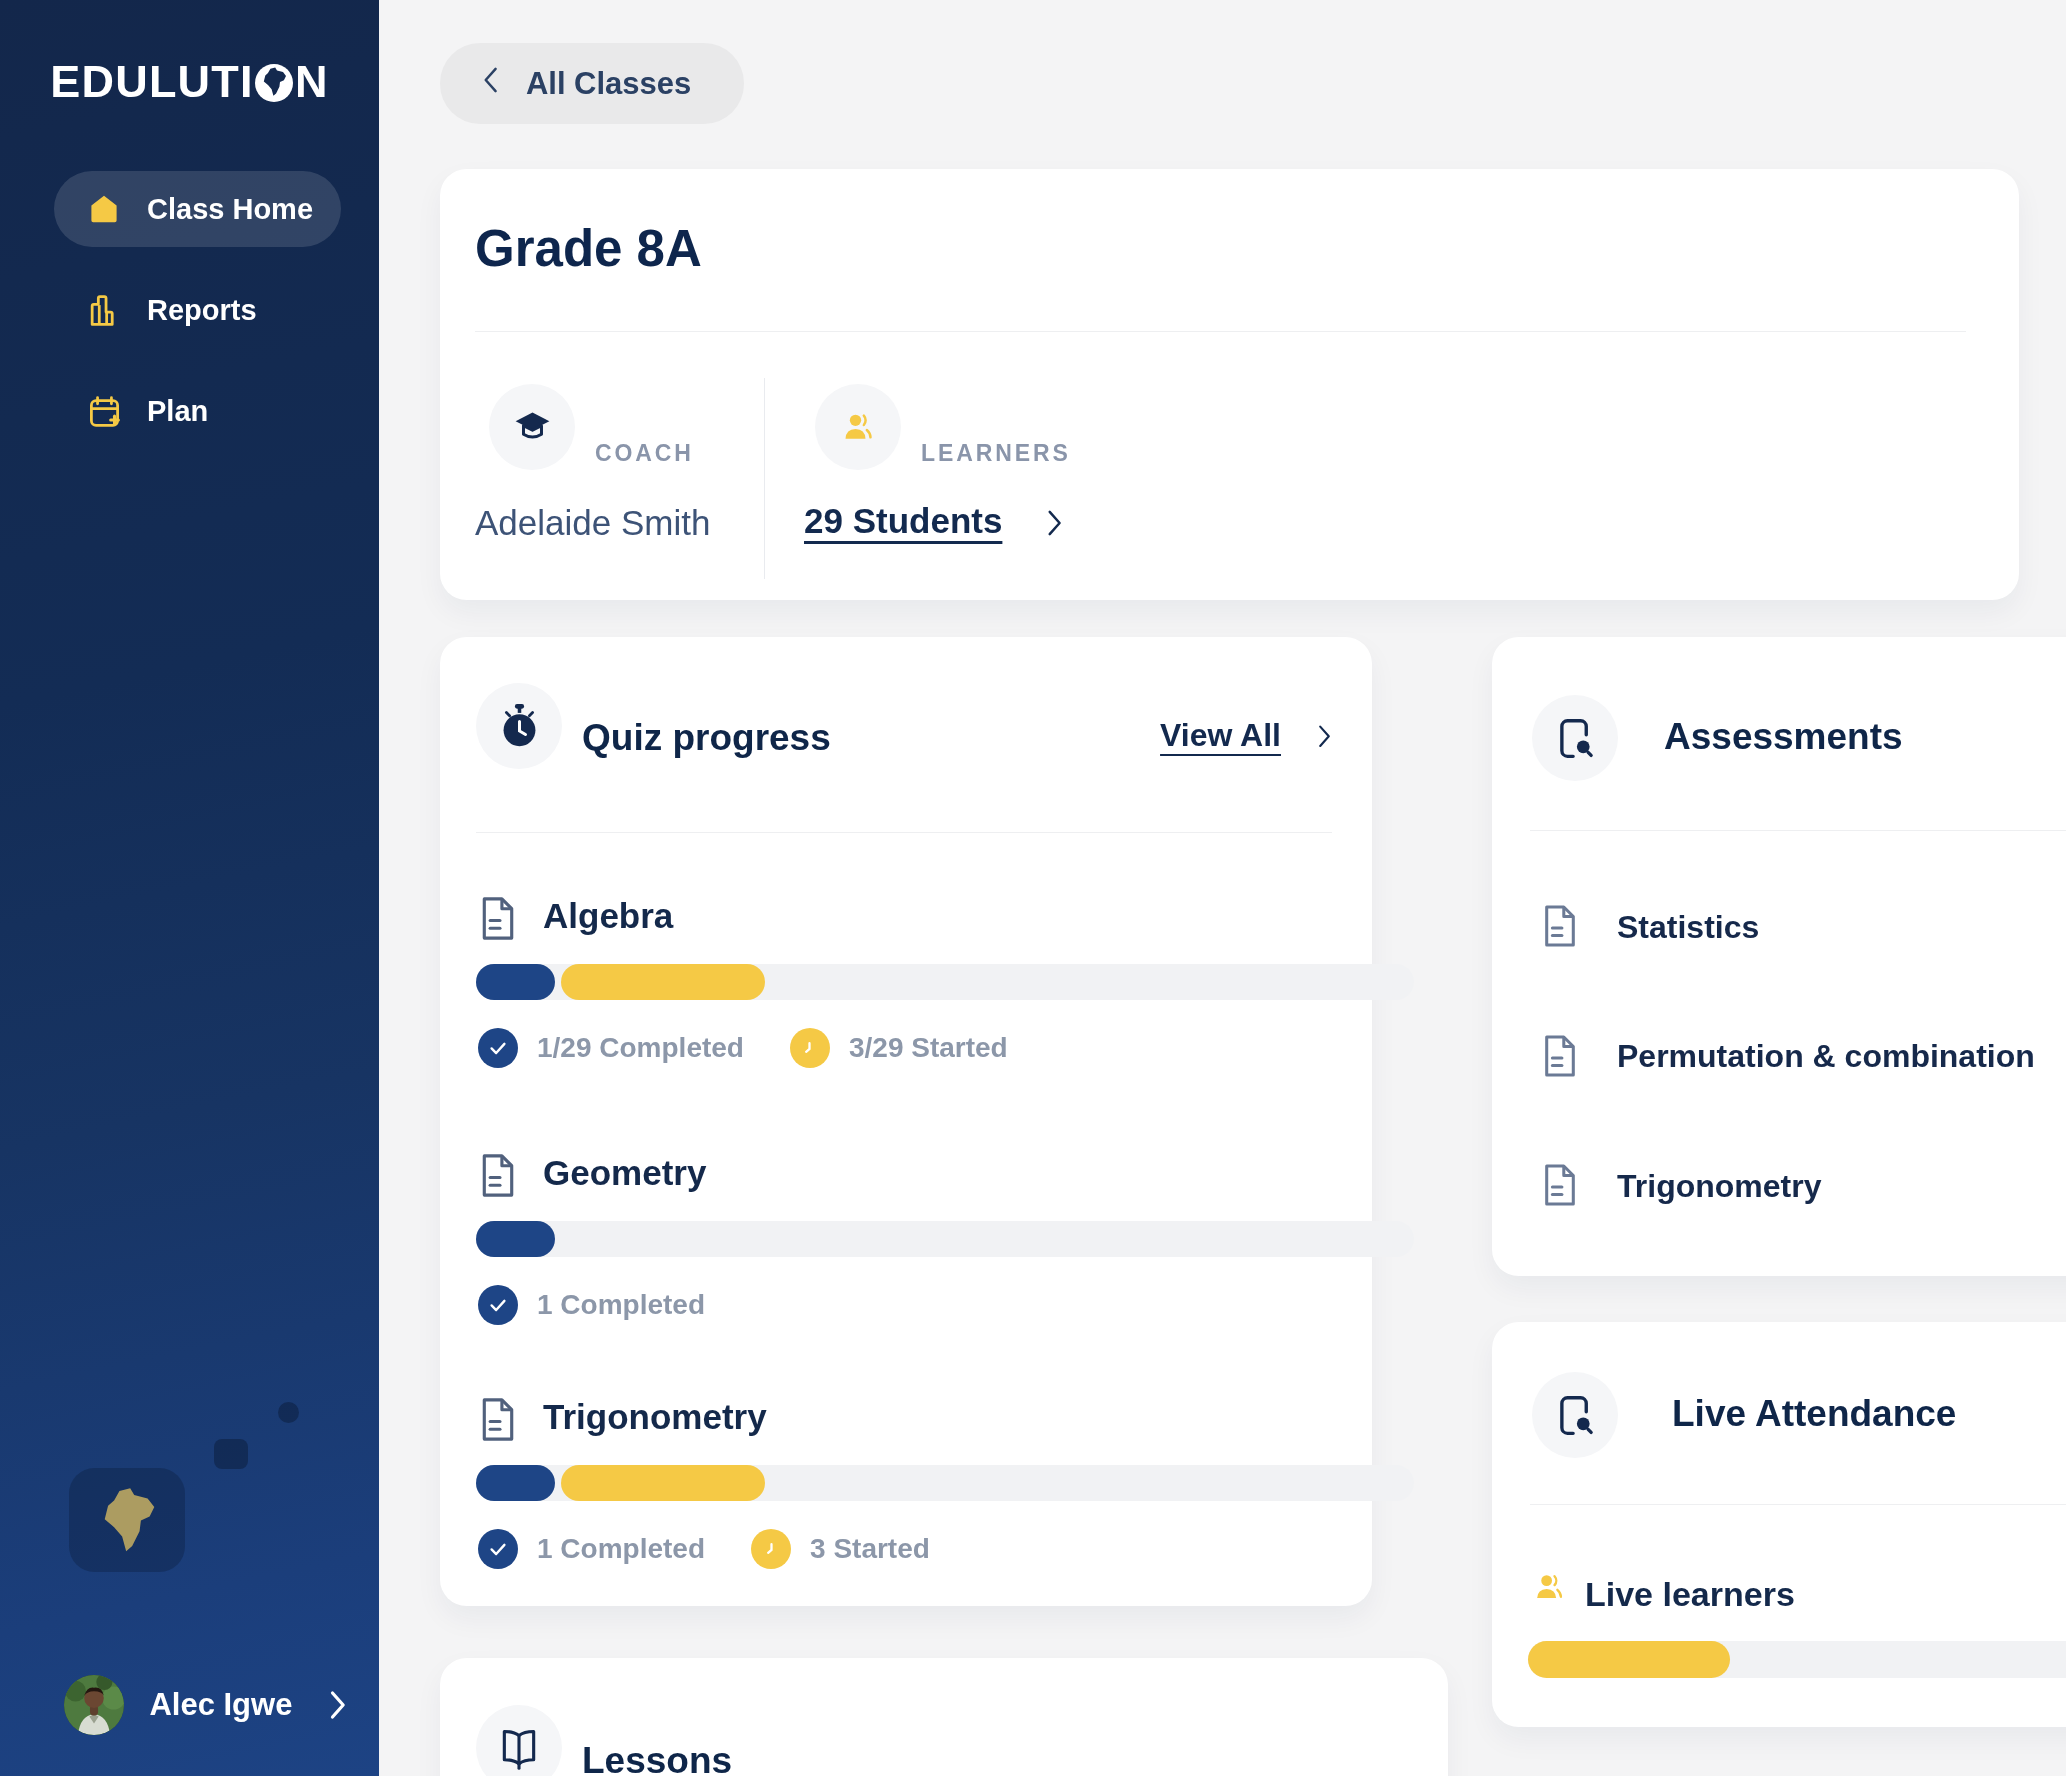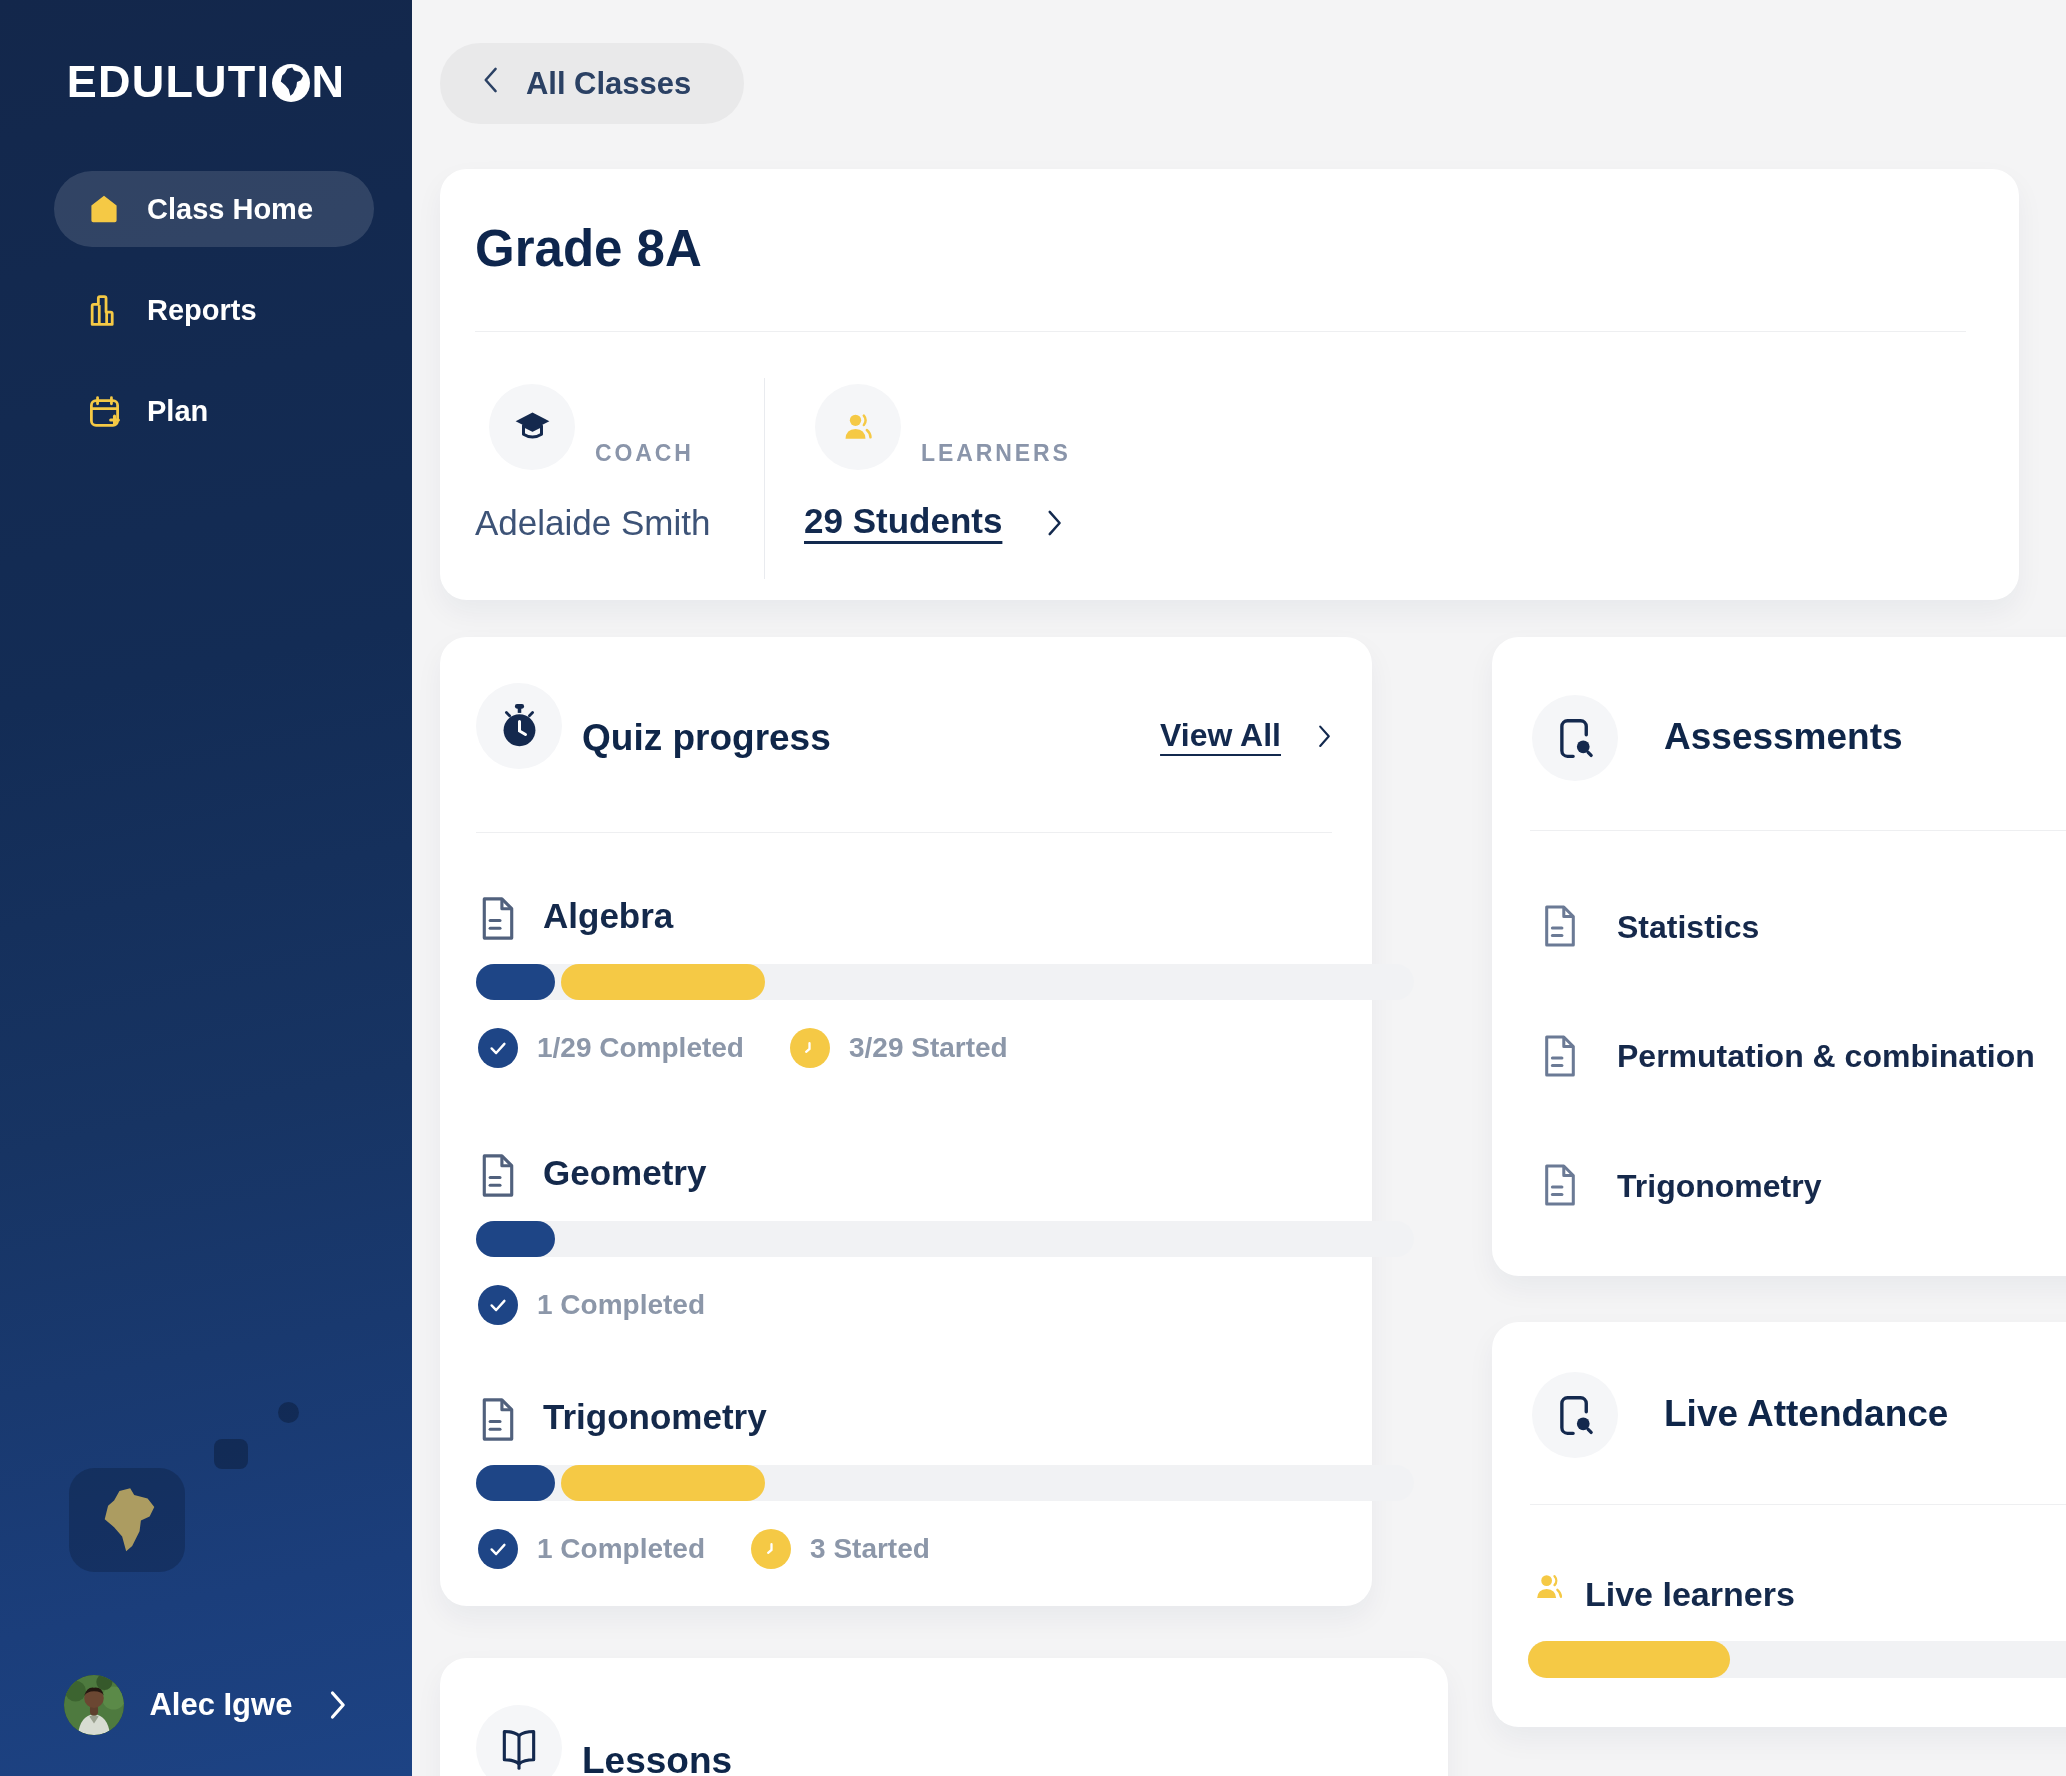--- a/index.html
+++ b/index.html
@@ -6,21 +6,21 @@
   body{
     width:2066px;height:1776px;overflow:hidden;position:relative;
     background:#F4F4F5;
     font-family:"Liberation Sans","DejaVu Sans",sans-serif;
     -webkit-font-smoothing:antialiased;
   }
   .abs{position:absolute;}
 
   
   .sidebar{
-    position:absolute;left:0;top:0;width:412px;height:1776px;
+    position:absolute;left:0;top:0;width:379px;height:1776px;
     background:linear-gradient(168deg,#13274B 0%,#132C55 38%,#173463 62%,#1B3E7B 88%,#1D4384 100%);
     overflow:hidden;
   }
   .logo{
     position:absolute;top:56px;left:0;width:100%;text-align:center;
     color:#FFFFFF;font-size:45px;font-weight:800;letter-spacing:1.2px;white-space:nowrap;
   }
   .logo .globe{
     display:inline-block;width:38px;height:38px;border-radius:50%;
     background:#FFFFFF;vertical-align:-4.6px;margin:0 1.7px;position:relative;overflow:hidden;
@@ -401,21 +401,21 @@
   </section>
 
   <section class="card" id="attendance-card">
     <div class="icon-bubble" style="left:40px;top:50px;">
       <svg width="42" height="45" viewBox="0 0 22 24" fill="none" stroke="#14294E" stroke-width="1.8" stroke-linecap="round" stroke-linejoin="round">
         <path d="M17 10 V5.5 A3 3 0 0 0 14 2.5 H7 A3 3 0 0 0 4 5.5 V18.5 A3 3 0 0 0 7 21.5 H10"></path>
         <circle cx="15.4" cy="16.4" r="3.4" fill="#14294E" stroke="none"></circle>
         <line x1="18" y1="19.4" x2="19.6" y2="21"></line>
       </svg>
     </div>
-    <h2 class="card-title" style="left:172px;top:71px;margin:0;">Live Attendance</h2>
+    <h2 class="card-title" style="left:180px;top:71px;margin:0;">Live Attendance</h2>
     <div class="h-divider" style="left:38px;right:0;top:182px;"></div>
 
     <span class="live-row-icon">
       <svg width="38" height="38" viewBox="0 0 24 24">
         <circle cx="10.5" cy="8" r="3.4" fill="currentColor"></circle>
         <path d="M4.5 19 Q4.8 13.4 10.5 13.2 Q16.2 13.4 16.5 19 Z" fill="currentColor"></path>
         <path d="M15.5 5.2 a4.2 4.2 0 0 1 0 5.6 M17.3 13.8 a6 6 0 0 1 2.2 4.4" fill="none" stroke="currentColor" stroke-width="1.5" stroke-linecap="round"></path>
       </svg>
     </span>
     <span class="live-row-label">Live learners</span>

